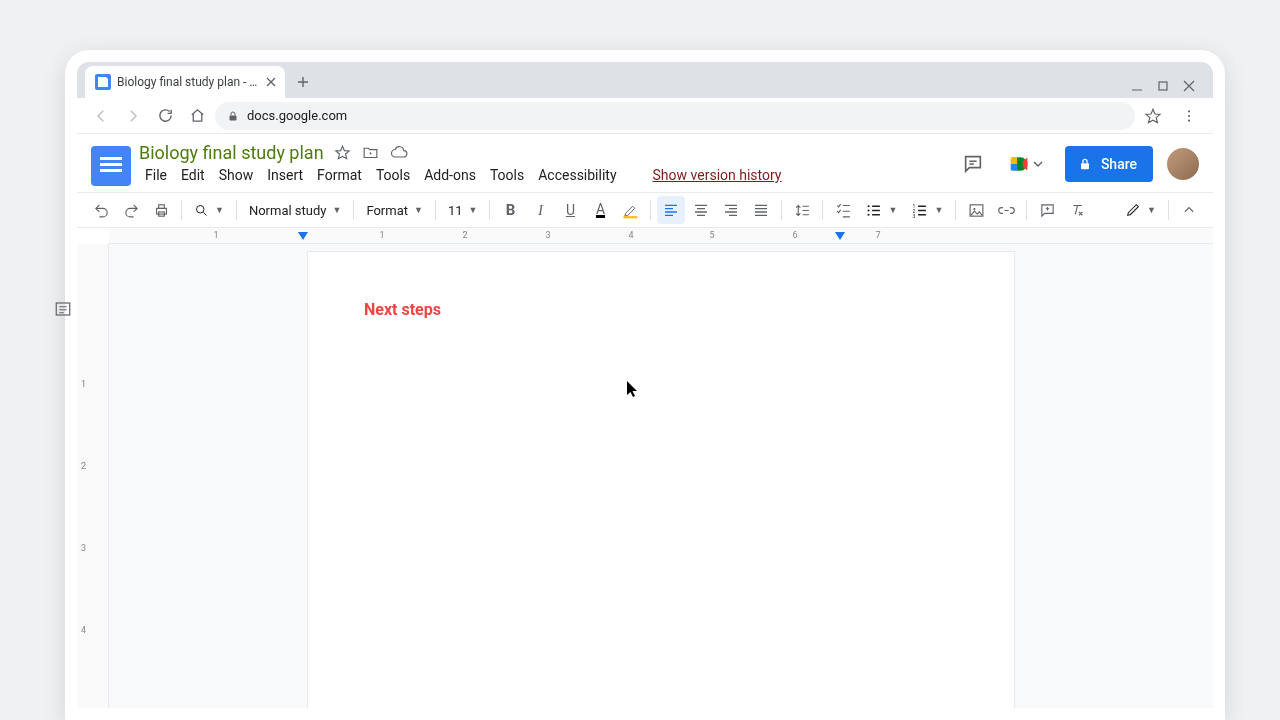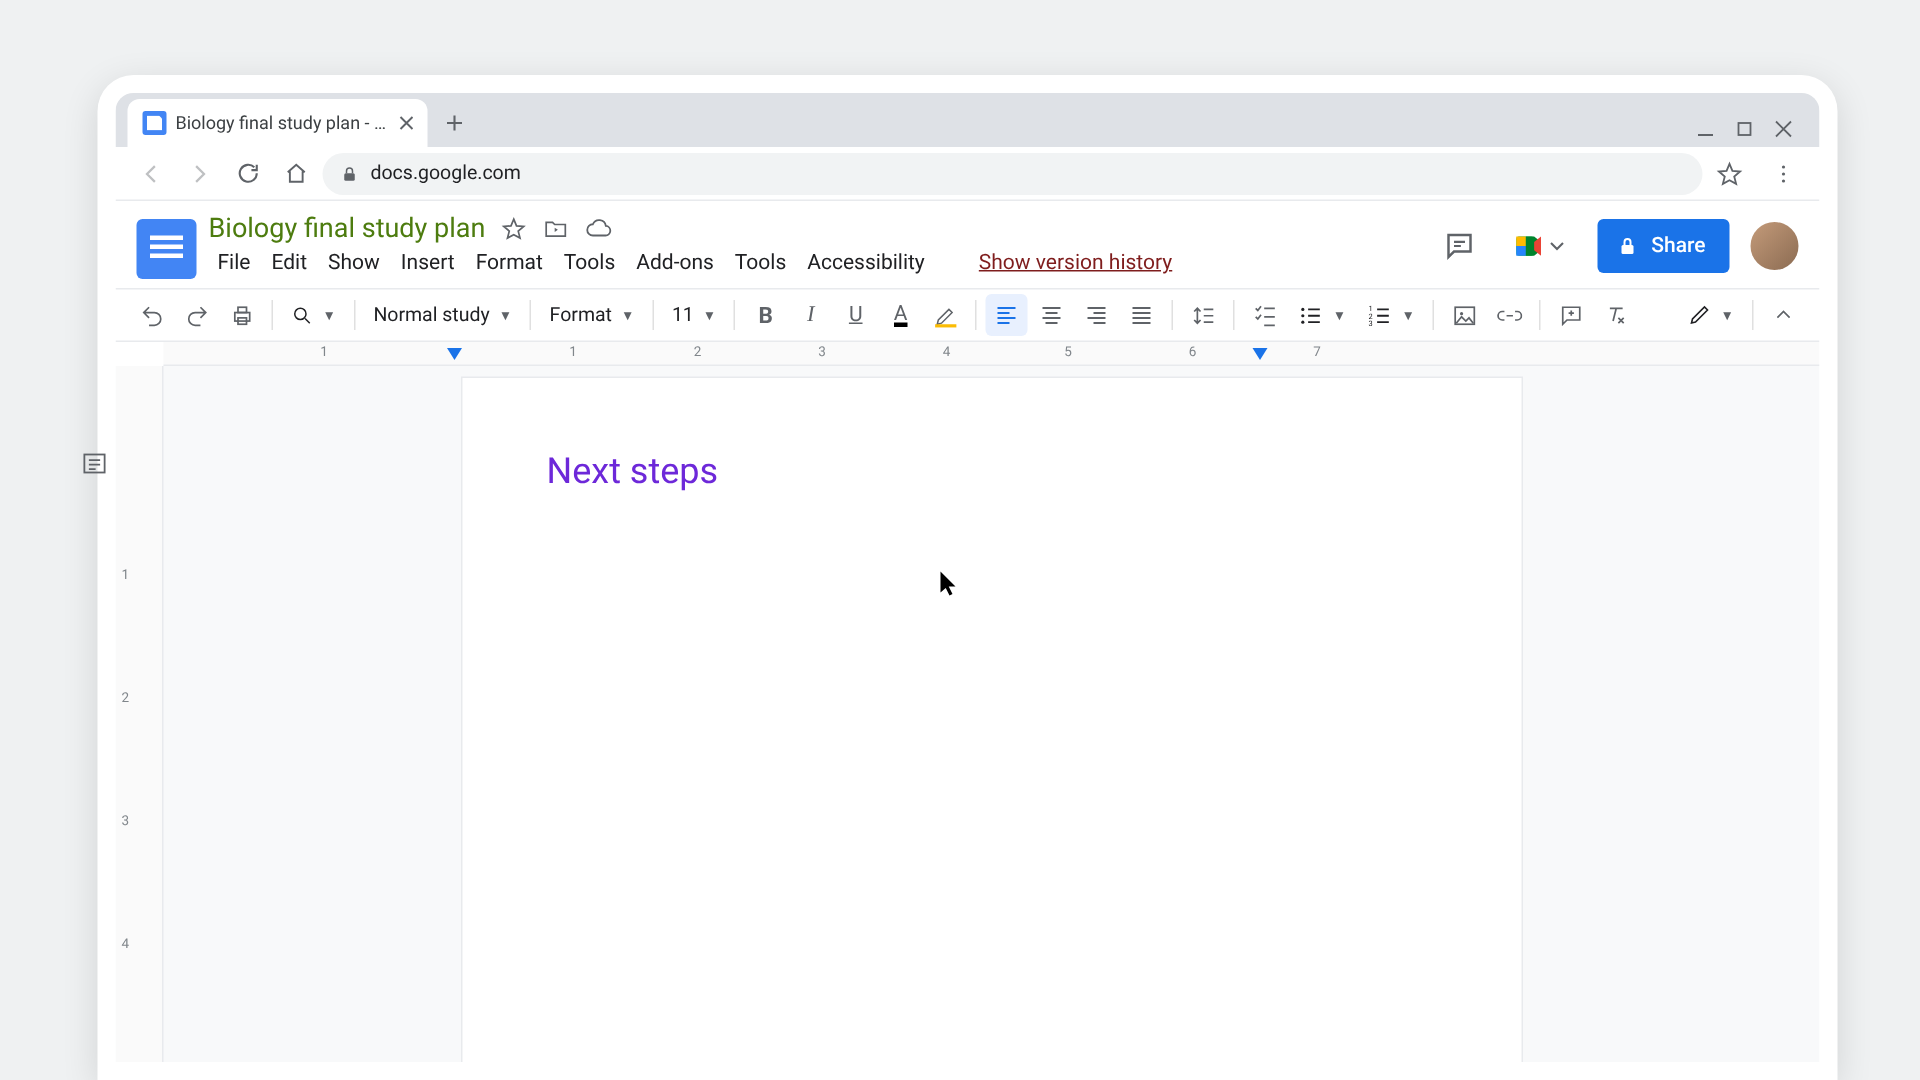--- a/index.html
+++ b/index.html
@@ -121,21 +121,21 @@
 .ruler-h .marker{position:absolute; top:4px; width:0; height:0; border-left:5px solid transparent; border-right:5px solid transparent; border-top:8px solid #1a73e8;}
 
 
 .canvas-wrap { flex:1; display:flex; background:#f8f9fa; overflow:hidden;}
 .ruler-v { width:32px; background:#fafafa; border-right:1px solid #e8eaed; position:relative; font-size:9px; color:#80868b;}
 .ruler-v .num{position:absolute; left:4px; transform:translateY(-50%);}
 .page-scroll{ flex:1; overflow:auto; }
 .outline-toggle { position:absolute; left:50px; top:296px; width:26px; height:26px; color:#5f6368; display:flex; align-items:center; justify-content:center; border-radius:4px;}
 .page { width:706px; min-height:500px; background:#fff; margin:8px auto 0 auto; position:relative; box-shadow:0 0 0 1px #e8eaed;}
 .page-content { padding:48px 56px;}
-.heading { font-size:24px; font-weight:400; color:#6d28d9;}
+.heading { font-size:16px; font-weight:700; color:#ef4444;}
 .cursor-arrow { position:absolute; left:626px; top:380px; font-size:14px; pointer-events:none;}
 
 svg { display:block; }
 </style>
 </head>
 <body>
 
 <div class="device-frame">
 <div class="browser">
 

